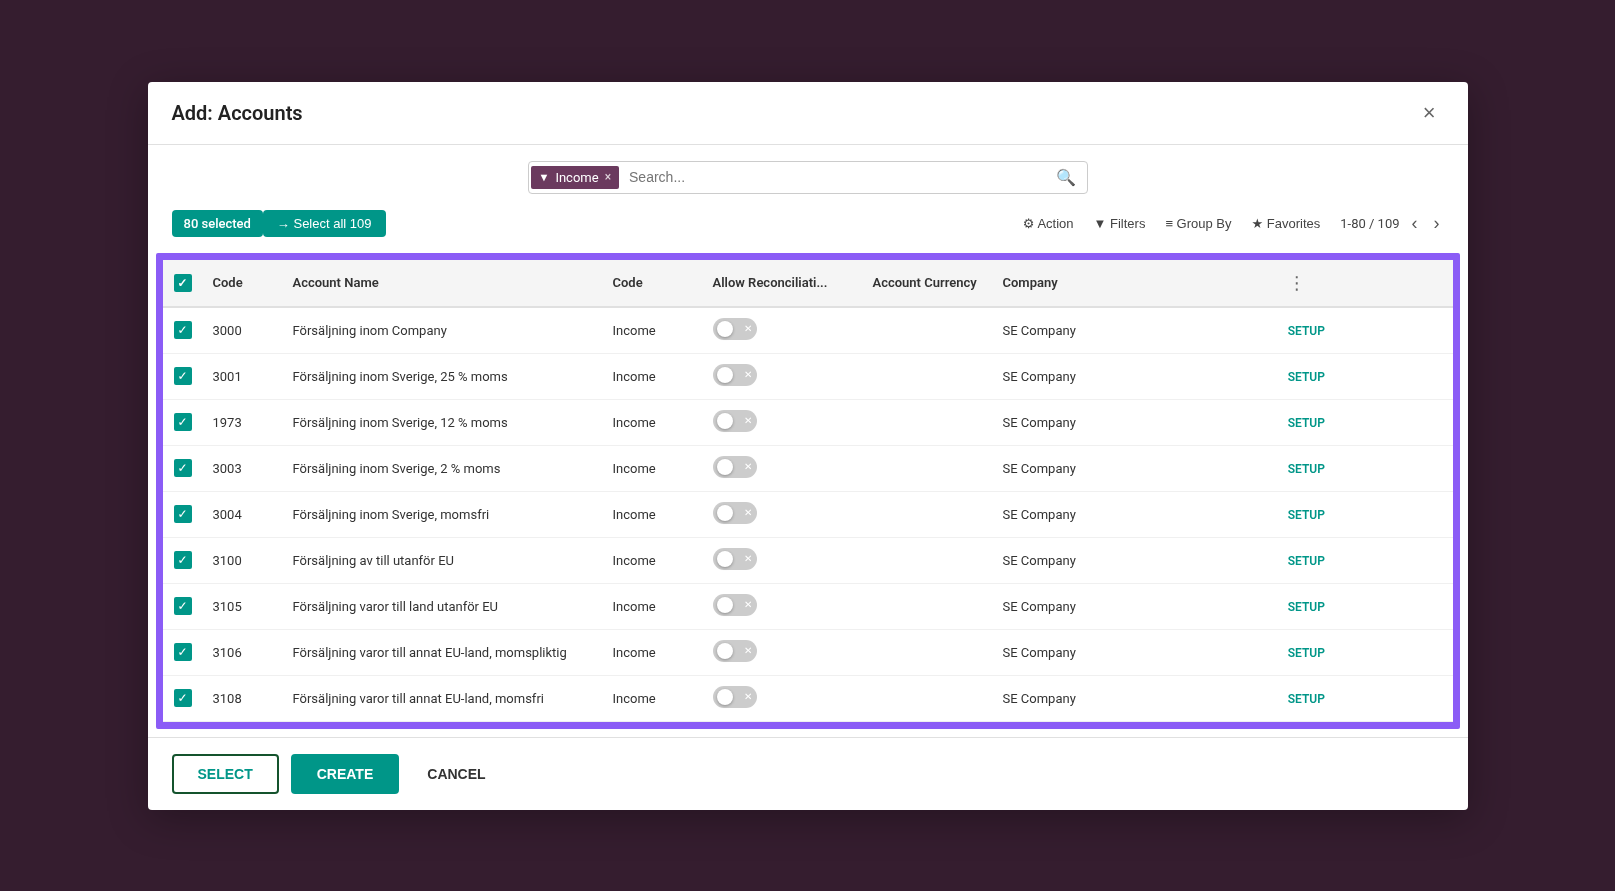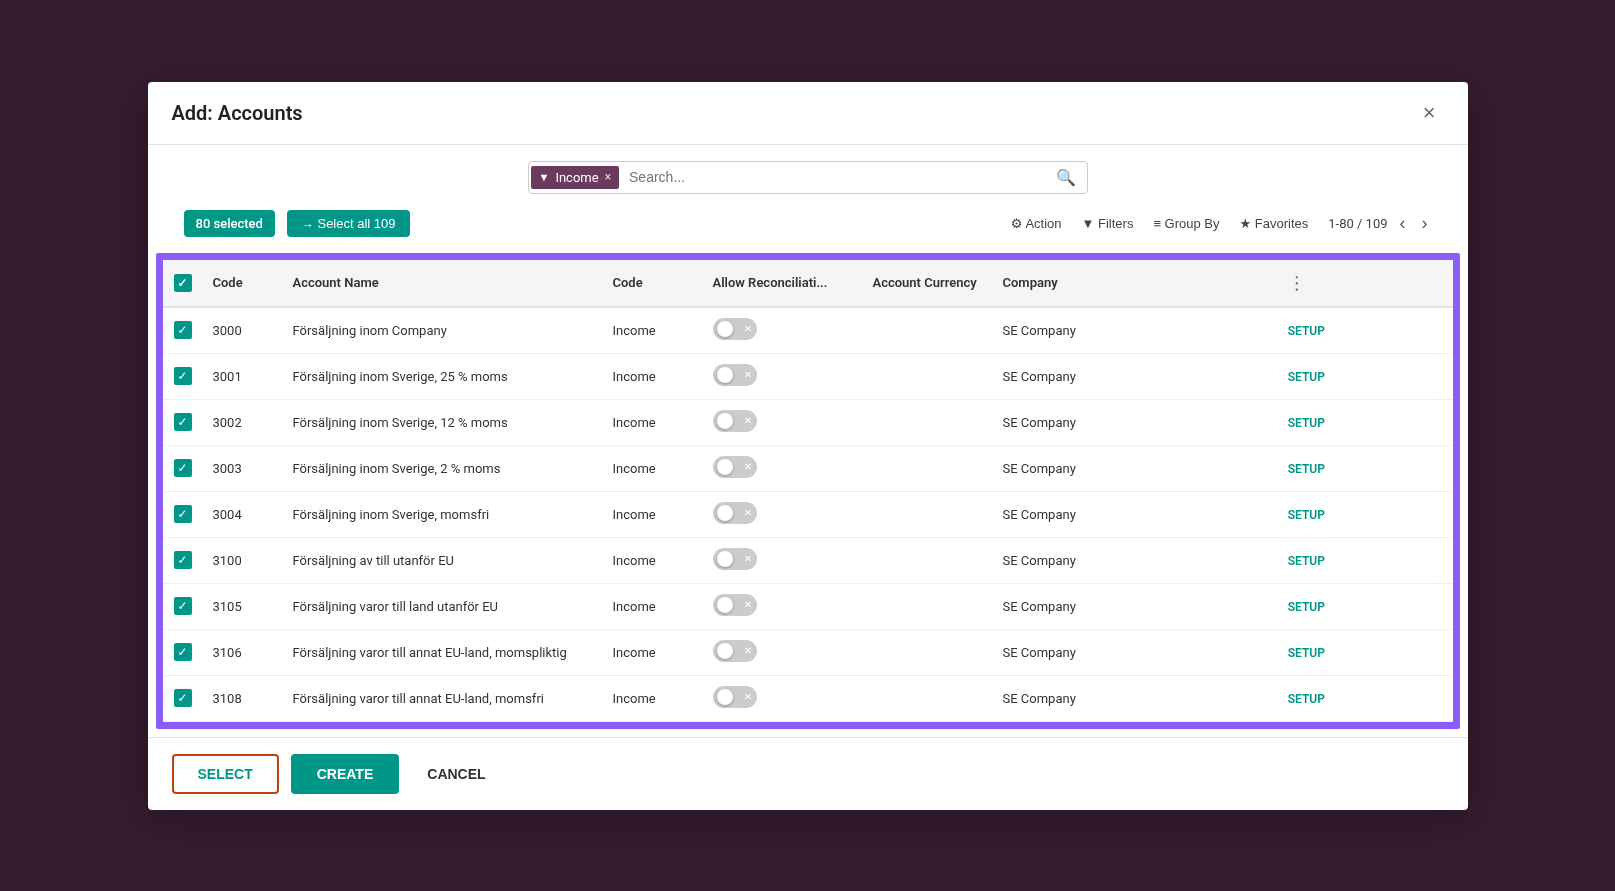--- a/index.html
+++ b/index.html
@@ -118,22 +118,21 @@
       border: none;
       cursor: pointer;
       padding: 6px 10px;
       color: #666;
       font-size: 16px;
     }
 
     .toolbar {
       display: flex;
       align-items: center;
-      padding: 8px 36px;
-      gap: 12px;
+      padding: 8px 24px;
       flex-shrink: 0;
     }
 
     .selected-badge {
       background: #009688;
       color: #fff;
       border-radius: 4px;
       padding: 6px 12px;
       font-size: 13px;
       font-weight: 500;
@@ -305,21 +304,21 @@
       display: flex;
       align-items: center;
       padding: 16px 24px;
       gap: 12px;
       border-top: 1px solid #e0e0e0;
       flex-shrink: 0;
     }
 
     .btn-select {
       background: #fff;
-      border: 2px solid #c2410c;
+      border: 2px solid #14532d;
       color: #009688;
       border-radius: 4px;
       padding: 10px 24px;
       font-size: 14px;
       font-weight: 600;
       cursor: pointer;
       text-transform: uppercase;
     }
 
     .btn-create {
@@ -440,21 +439,21 @@
       <td></td>
       <td>SE Company</td>
       <td>
         <a class="setup-link">SETUP</a>
       </td>
     </tr>
             <tr>
       <td>
         <div class="checkbox-checked"></div>
       </td>
-      <td>3002</td>
+      <td>1973</td>
       <td>Försäljning inom Sverige, 12 % moms</td>
       <td>Income</td>
       <td>
         <div class="toggle-off">
           <div class="knob"></div>
         </div>
       </td>
       <td></td>
       <td>SE Company</td>
       <td>

